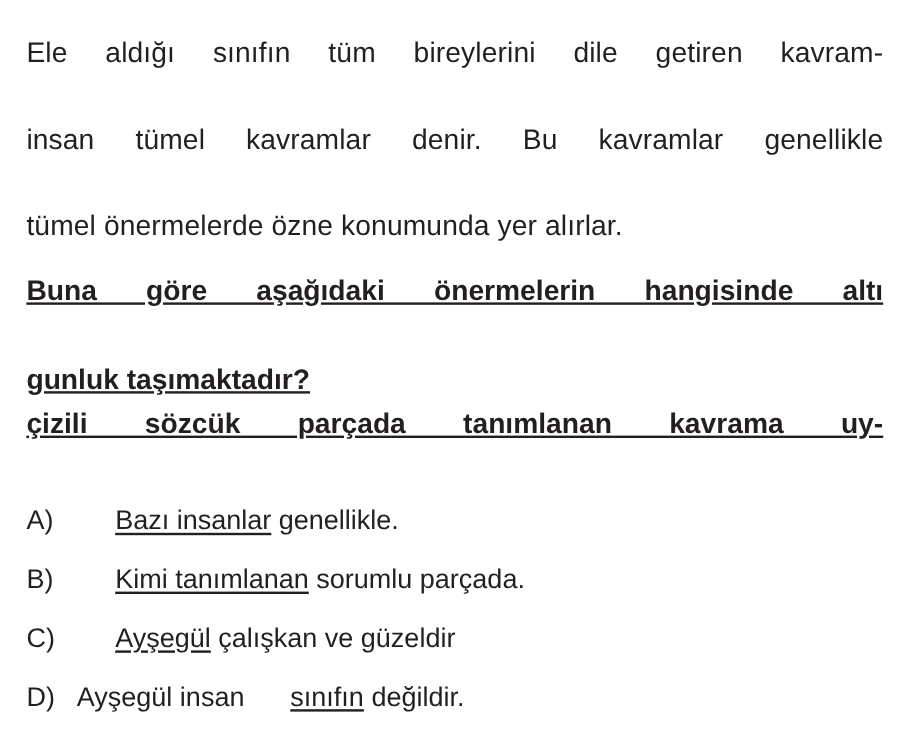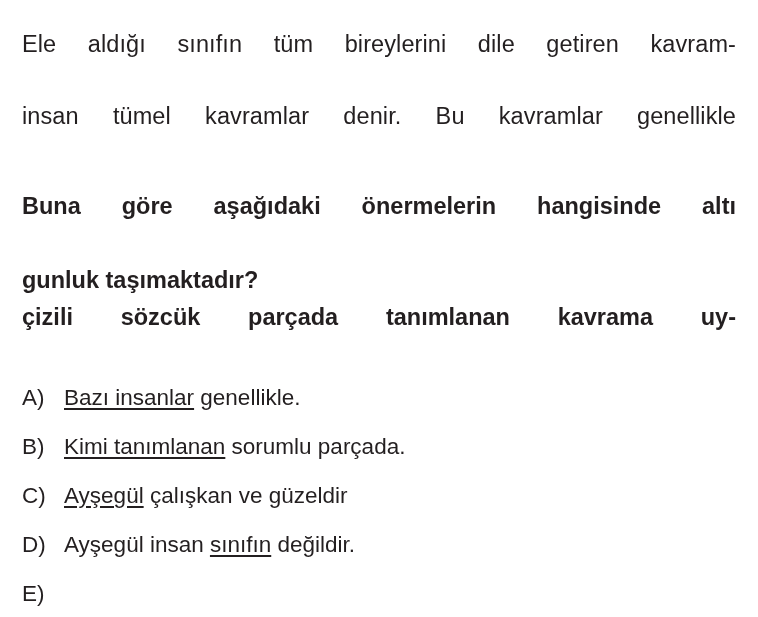--- a/index.html
+++ b/index.html
@@ -42,20 +42,21 @@
   }
   .prompt {
     font-size: 23.5px;
     line-height: 37px;
     font-weight: bold;
     margin: 0 0 8px 0;
   }
   .prompt .line {
     display: block;
     text-align: justify;
+    text-decoration: underline;
   }
   .prompt .line:after {
     content: "";
     display: inline-block;
     width: 100%;
   }
   .prompt .line.last:after {
     display: none;
   }
   .options {
@@ -72,30 +73,32 @@
     width: 42px;
     flex: 0 0 42px;
     font-size: 22.5px;
   }
   .option-text {
     flex: 1 1 auto;
   }
   .u {
     text-decoration: underline;
     text-underline-offset: 3px;
+    margin-left: 32px;
   }
 </style>
 </head>
 <body>
 
 <div class="page">
 
   <div class="passage">
     <span class="line">Ele aldığı sınıfın tüm bireylerini dile getiren kavram-</span>
     <span class="line">insan tümel kavramlar denir. Bu kavramlar genellikle</span>
+    <span class="line last">tümel önermelerde özne konumunda yer alırlar.</span>
   </div>
 
   <div class="prompt">
     <span class="line">Buna göre aşağıdaki önermelerin hangisinde altı</span>
     <span class="line last">gunluk taşımaktadır?</span>
     <span class="line">çizili sözcük parçada tanımlanan kavrama uy-</span>
   </div>
 
   <div class="options">
 

